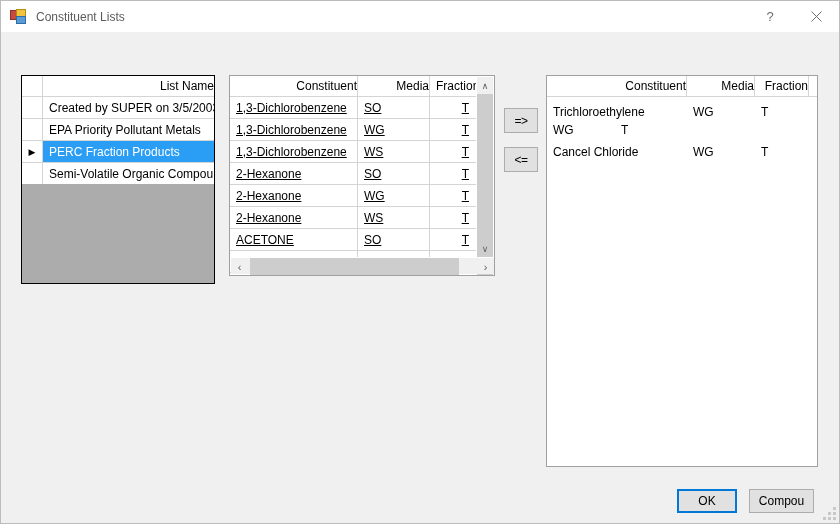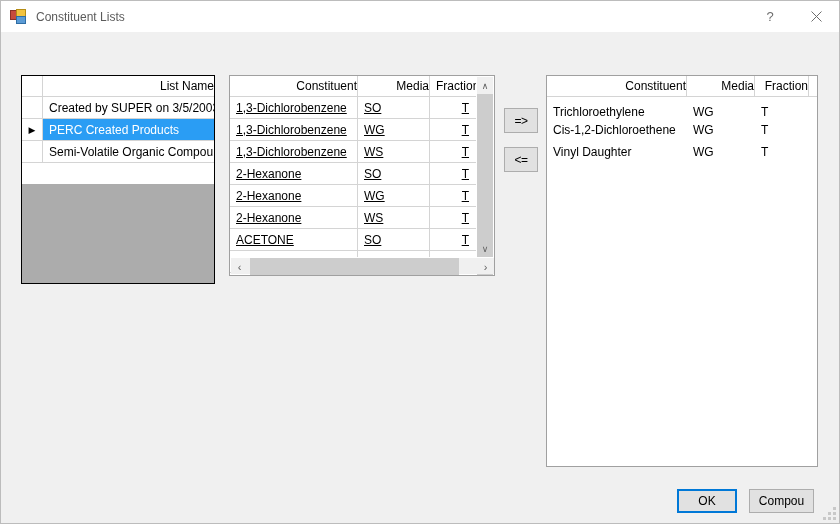--- a/index.html
+++ b/index.html
@@ -330,23 +330,27 @@
   <div class="grid" id="list-grid">
     <div class="ghead">
       <div class="row-marker" style="border-bottom:none;"></div>
       <div class="hcell last" style="width:171px;">List Name</div>
     </div>
     <div class="rows">
       <div class="grow">
         <div class="row-marker"></div>
         <div class="cell last" style="width:171px;">Created by SUPER on 3/5/2003</div>
       </div>
+      <div class="grow">
+        <div class="row-marker"></div>
+        <div class="cell last" style="width:171px;">EPA Priority Pollutant Metals</div>
+      </div>
       <div class="grow selected">
         <div class="row-marker">▶</div>
-        <div class="cell last" style="width:171px;">PERC Created Products</div>
+        <div class="cell last" style="width:171px;">PERC Fraction Products</div>
       </div>
       <div class="grow">
         <div class="row-marker"></div>
         <div class="cell last" style="width:171px;">Semi-Volatile Organic Compou...</div>
       </div>
 
     </div>
   </div>
   <div id="list-frame"></div>
 
@@ -440,26 +444,25 @@
         <div class="hcell last" style="width:8px;"></div>
       </div>
       <div id="sel-rows">
 
       <div class="grow" style="border-bottom: none; align-items: flex-end;">
             <div class="cell" style="width: 140px; border-right: none;">Trichloroethylene</div>
             <div class="cell" style="width: 68px; border-right: none;">WG</div>
             <div class="cell" style="width: 54px; border-right: none;">T</div>
           </div>
           <div class="grow" style="border-bottom: none;">
-            <div class="cell" style="width: 140px; border-right: none;">Cis-1,2-Dichloroethene</div>
             <div class="cell" style="width: 68px; border-right: none;">WG</div>
             <div class="cell" style="width: 54px; border-right: none;">T</div>
           </div>
           <div class="grow" style="border-bottom: none;">
-            <div class="cell" style="width: 140px; border-right: none;">Vinyl Daughter</div>
+            <div class="cell" style="width: 140px; border-right: none;">Cancel Chloride</div>
             <div class="cell" style="width: 68px; border-right: none;">WG</div>
             <div class="cell" style="width: 54px; border-right: none;">T</div>
           </div>
         </div>
     </div>
   </div>
 
   <div class="dlg-btn" id="btn-ok">
     <span>OK</span>
   </div>

